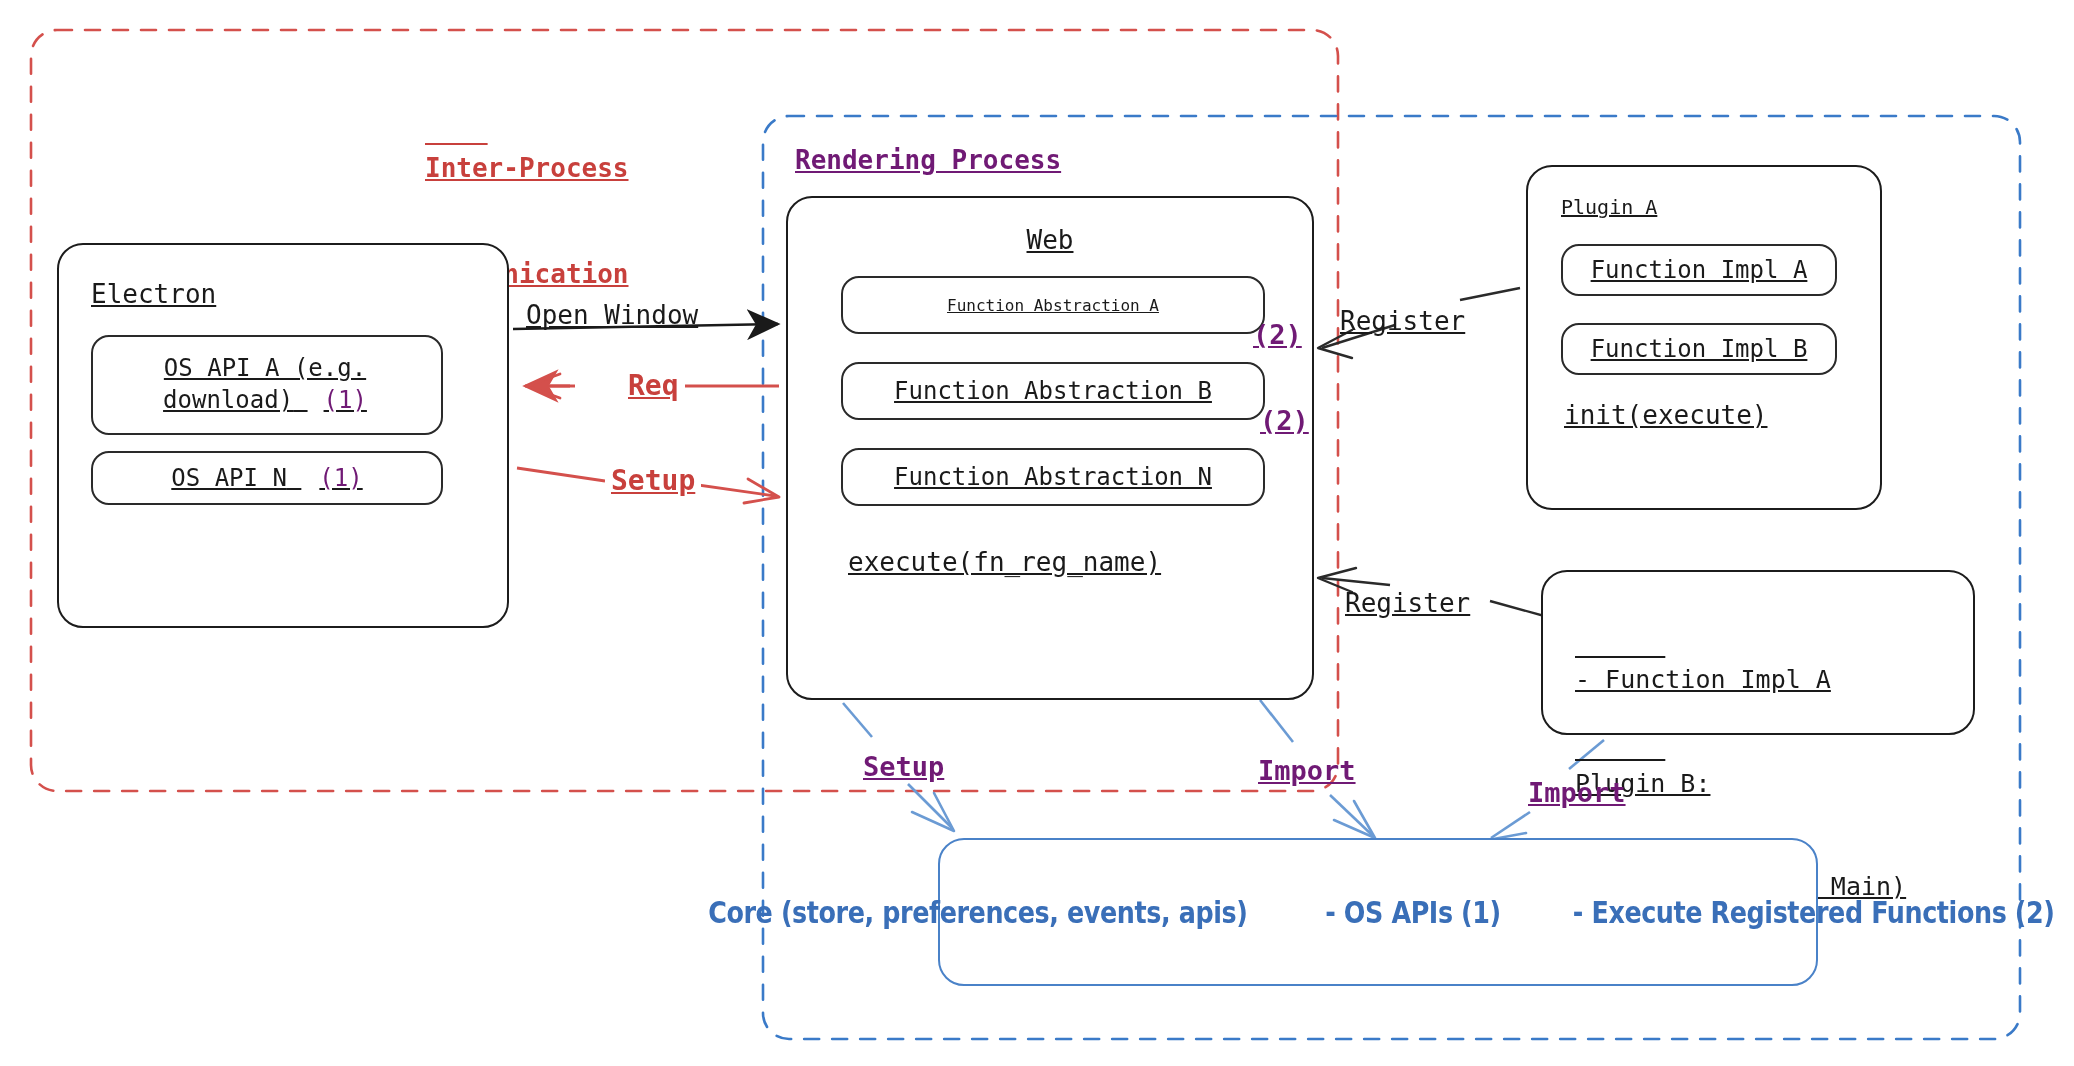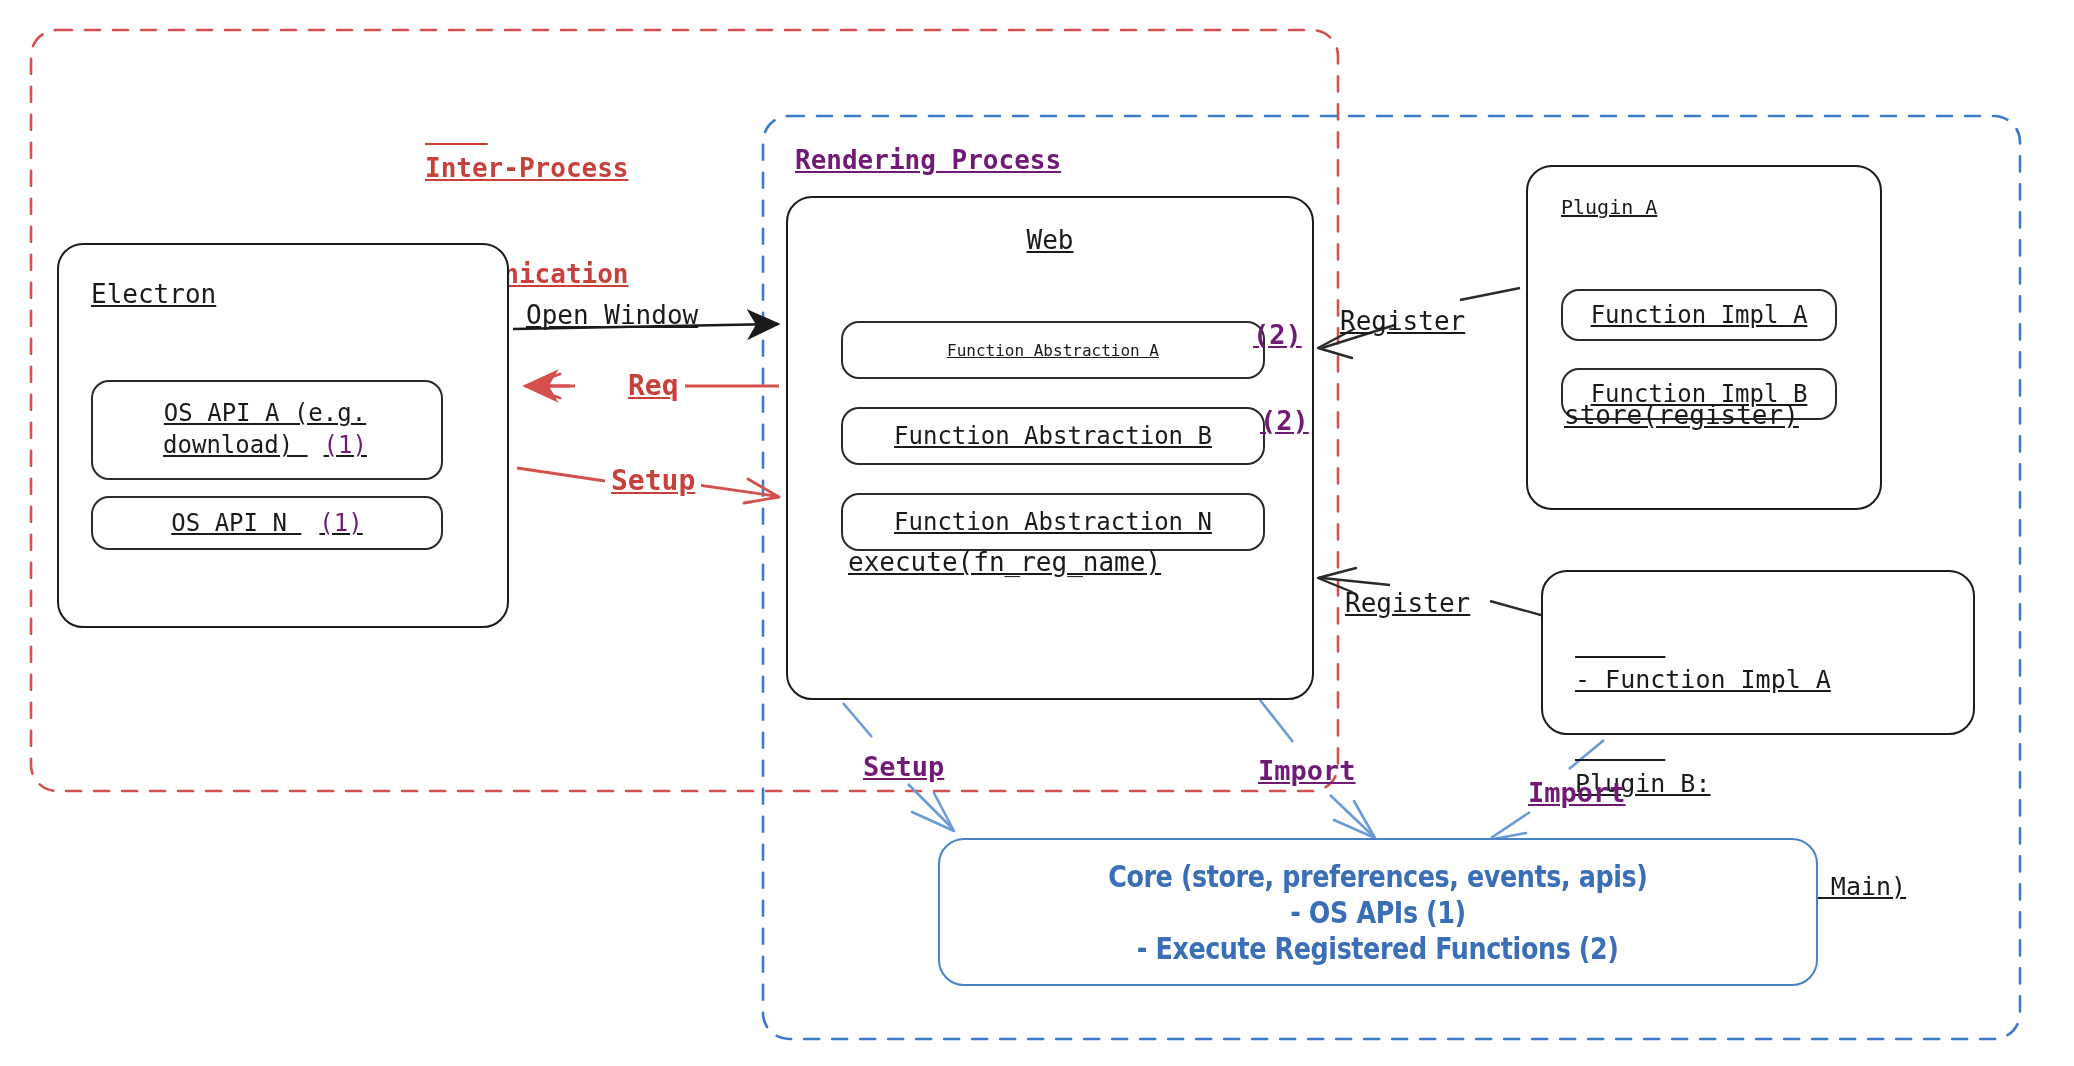--- a/index.html
+++ b/index.html
@@ -33,37 +33,35 @@
     background: #ffffff;
   }
   .rbox-inner {
     border: 2px solid #2a2a2a;
     border-radius: 18px;
     background: #ffffff;
     display: flex;
     align-items: center;
     justify-content: center;
     text-align: center;
-    margin-top: 45px;
   }
   .lbl {
     position: absolute;
     white-space: pre;
     line-height: 1.28;
   }
   .mono { font-family: "DejaVu Sans Mono", "Liberation Mono", monospace; text-decoration: underline; }
   .blk { color: #1a1a1a; }
   .red { color: #c8403c; }
   .blu { color: #701a75; }
   .core-box {
     border: 2.5px solid #4a82c8;
     border-radius: 26px;
     background: #ffffff;
     display: flex;
-    flex-direction: column;
     align-items: center;
     justify-content: center;
   }
   .core-line {
     color: #3a6fb8;
     font-family: "DejaVu Sans", "Liberation Sans", sans-serif;
     font-weight: 700;
     letter-spacing: -0.5px;
     white-space: pre;
     transform: scaleX(0.82);
@@ -204,21 +202,21 @@
     <div class="lbl mono blk" style="left:16px; top:28px; font-size:20px;margin-left:17px;">Plugin A</div>
 
     <div class="node rbox-inner" style="left:33px; top:77px; width:276px; height:52px;">
       <div class="mono blk" style="font-size:24px;">Function Impl A</div>
     </div>
 
     <div class="node rbox-inner" style="left:33px; top:156px; width:276px; height:52px;">
       <div class="mono blk" style="font-size:24px;">Function Impl B</div>
     </div>
 
-    <div class="lbl mono blk" style="left:36px; top:232px; font-size:26px;">store(register)</div>
+    <div class="lbl mono blk" style="left:36px; top:232px; font-size:26px;">init(execute)</div>
   </div>
 
   <div class="node rbox" style="left:1541px; top:570px; width:434px; height:165px;">
     <div class="lbl mono blk" style="left:32px; top:22px; font-size:25px; line-height:1.38;">
       <div>- Function Impl A</div>
       <div>Plugin B:</div>
       <div>- Module (run on Main)</div>
     </div>
   </div>
 

